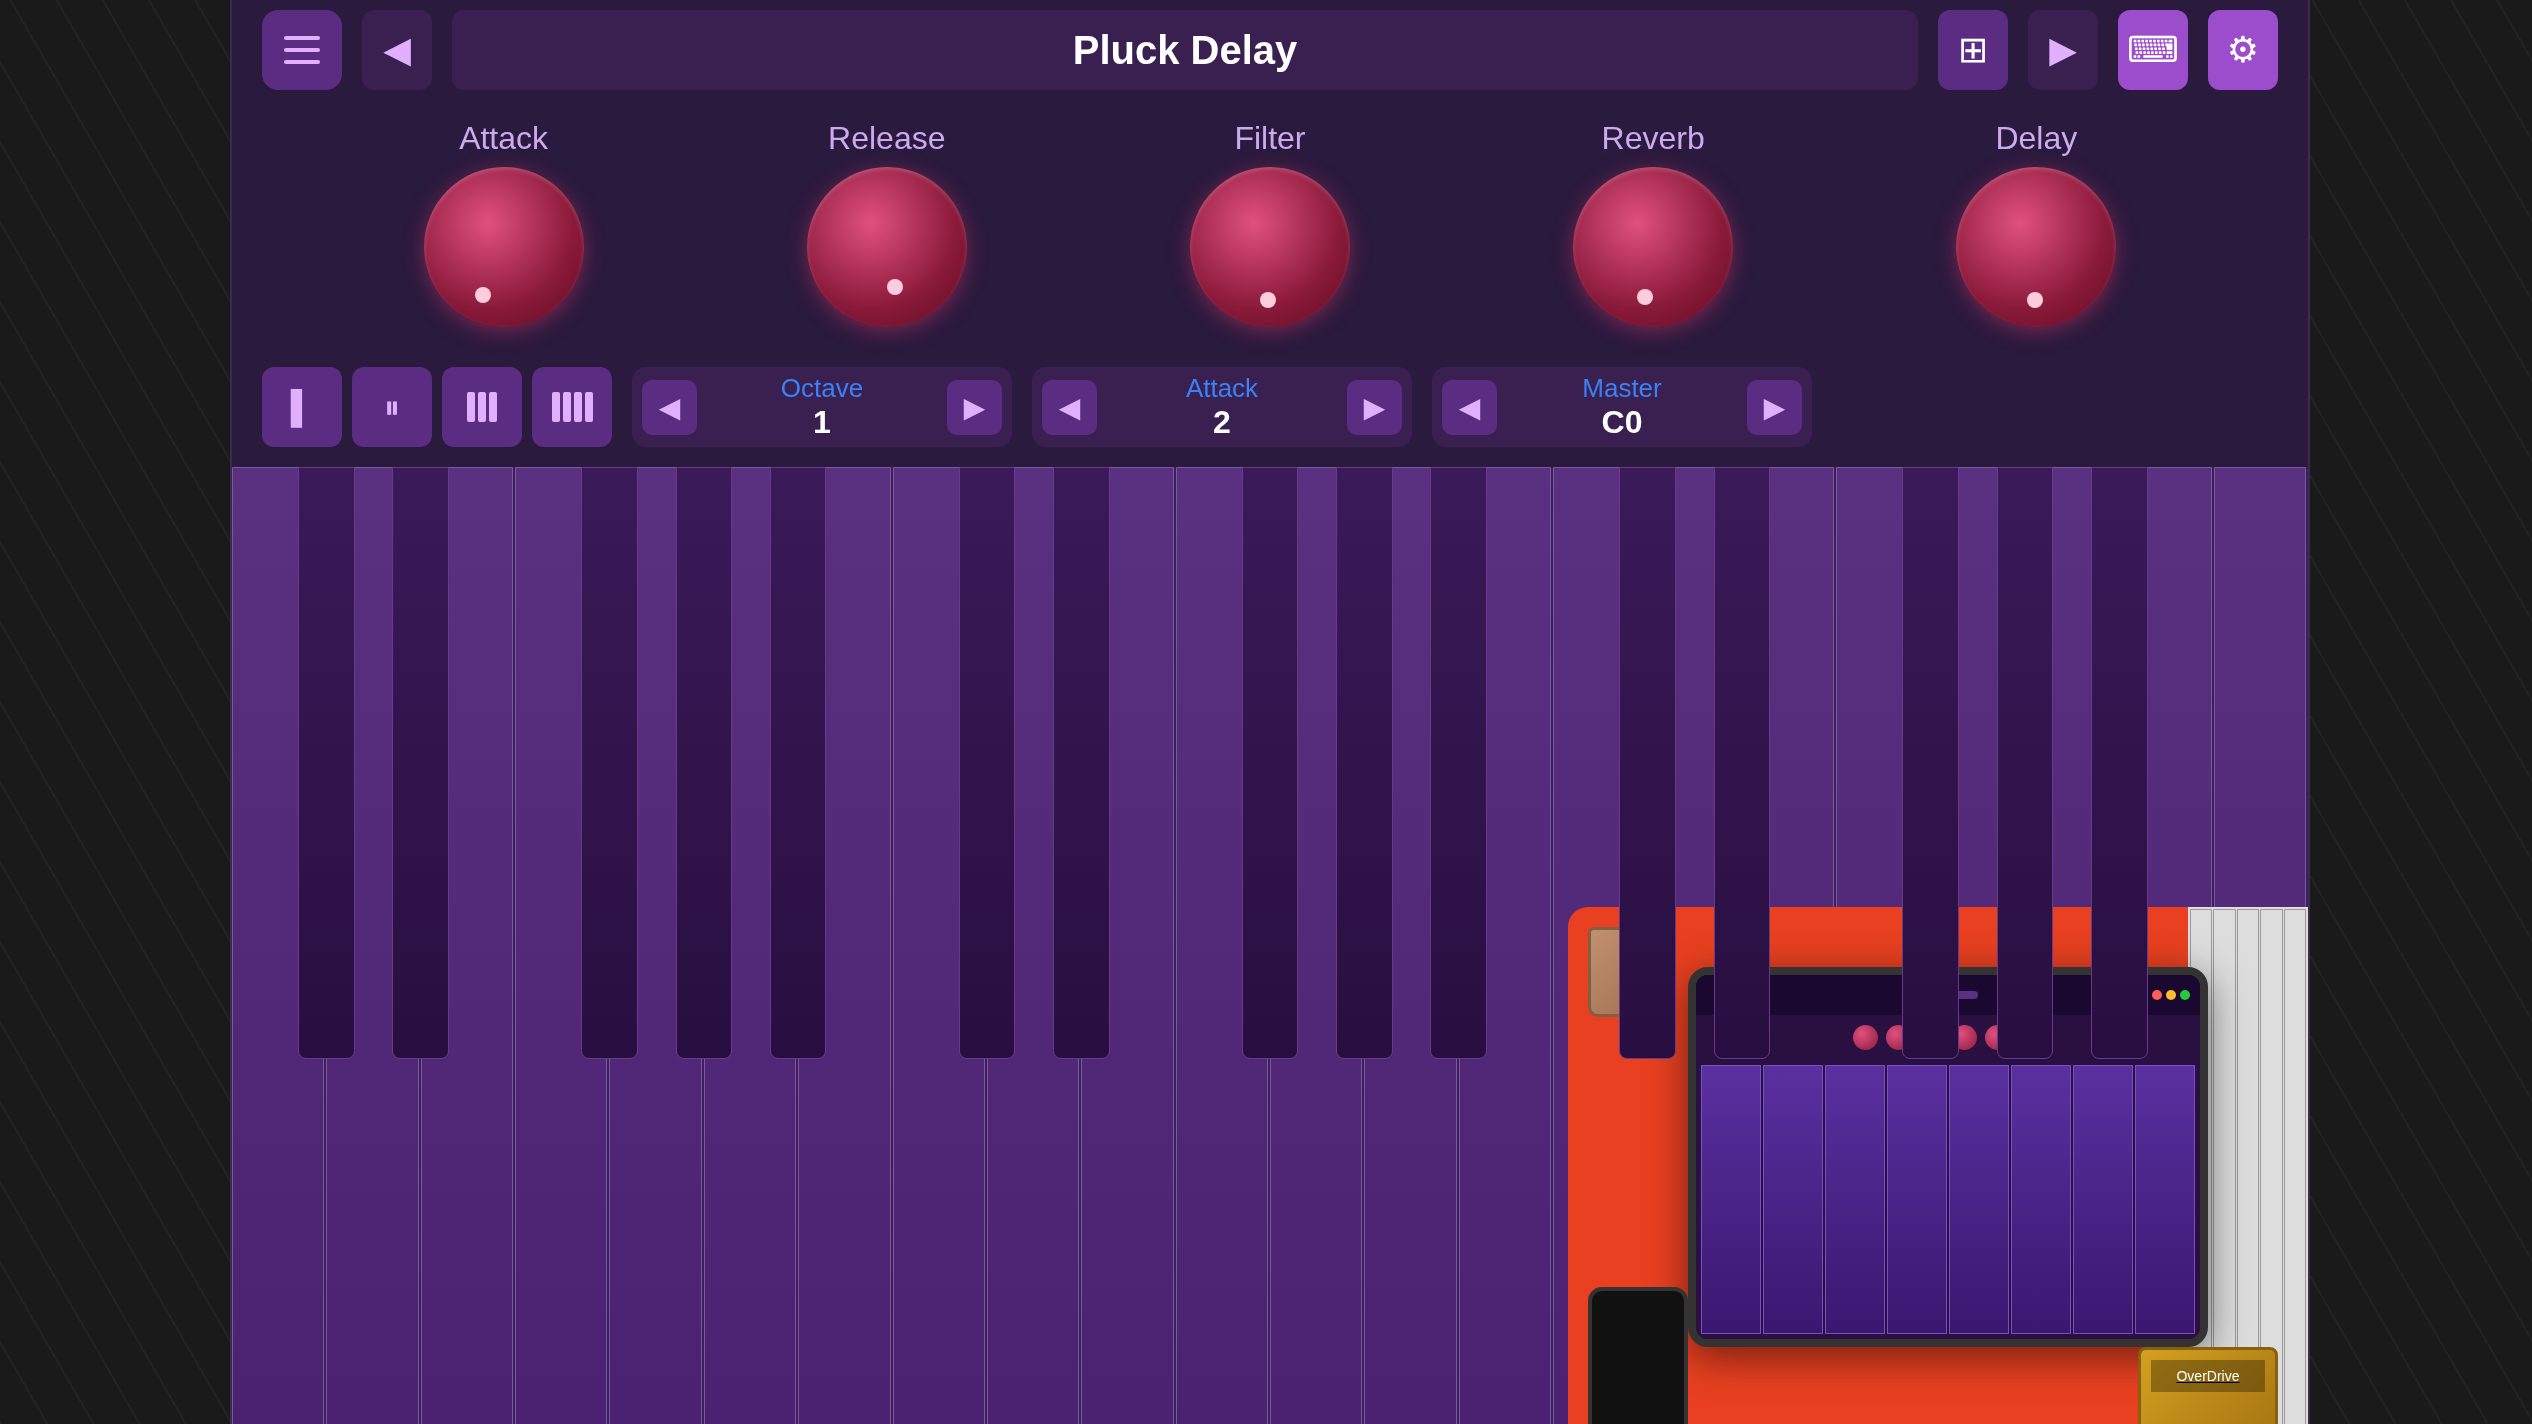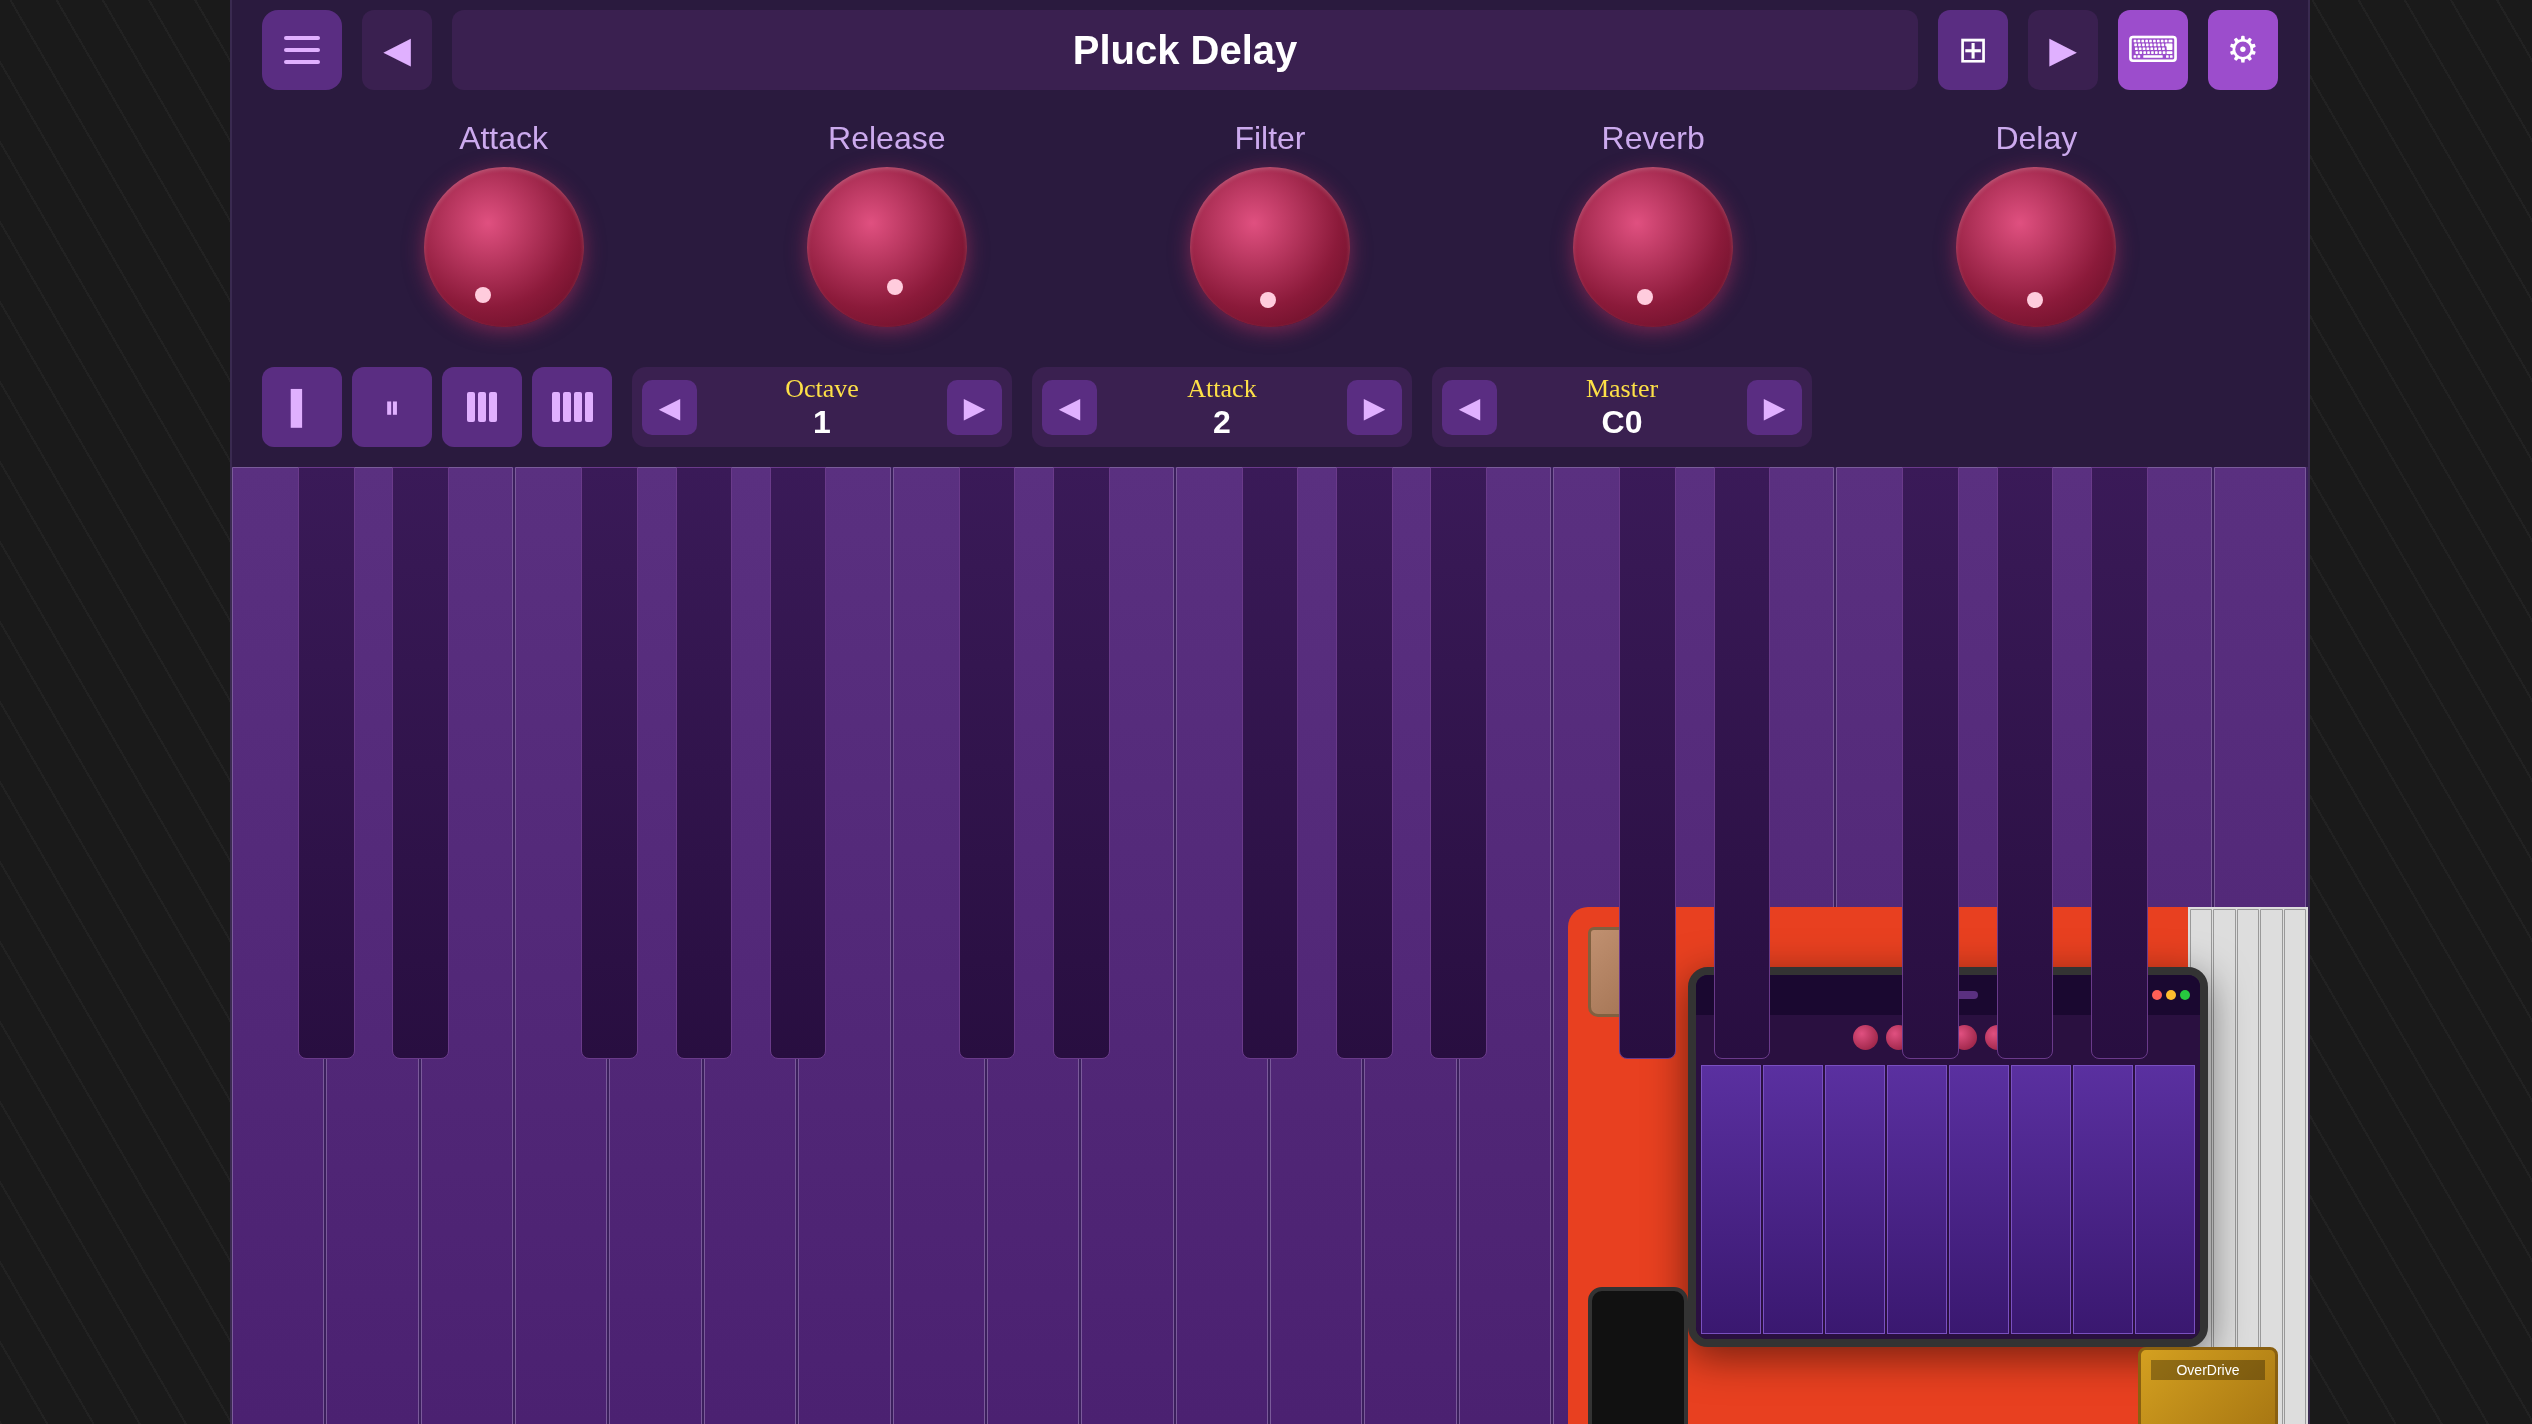--- a/index.html
+++ b/index.html
@@ -200,24 +200,23 @@
       font-size: 28px;
       flex-shrink: 0;
     }
 
     .param-display {
       flex: 1;
       text-align: center;
     }
 
     .param-name {
-      color: #fde047;
+      color: #3b82f6;
       font-size: 26px;
       font-weight: 500;
-      font-family: Liberation Serif, serif;
     }
 
     .param-value {
       color: #ffffff;
       font-size: 32px;
       font-weight: 700;
     }
 
     
     .piano-area {
@@ -607,21 +606,21 @@
               <div class="tablet-key"></div>
               <div class="tablet-key"></div>
               <div class="tablet-key"></div>
             </div>
           </div>
         </div>
 
         <div class="video-phone"></div>
 
         <div class="video-pedal">
-          <div style="position:absolute;top:10px;left:10px;right:10px;height:20px;background:rgba(0,0,0,0.3);border-radius:0;">
+          <div style="position:absolute;top:10px;left:10px;right:10px;height:32px;background:rgba(0,0,0,0.3);border-radius:0;text-decoration:underline;">
             <span style="color:#fff;font-size:14px;display:flex;align-items:center;justify-content:center;height:100%;">OverDrive</span>
           </div>
         </div>
 
       </div>
     </div>
 
   </div>
 
 </div>

